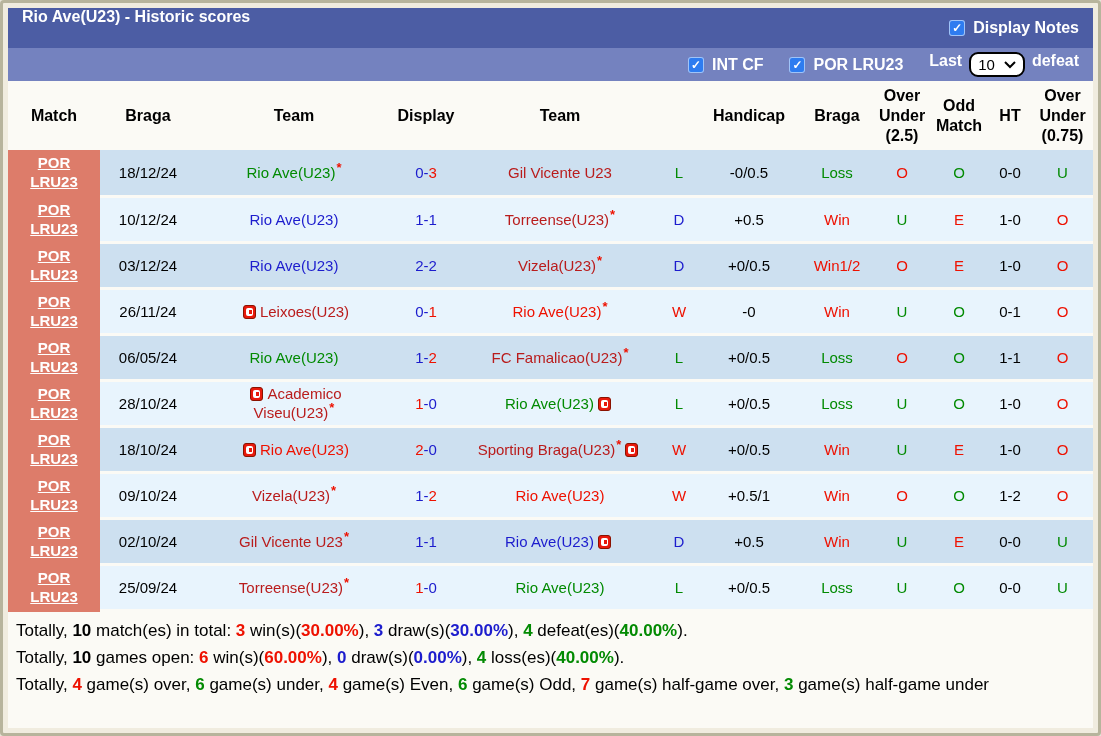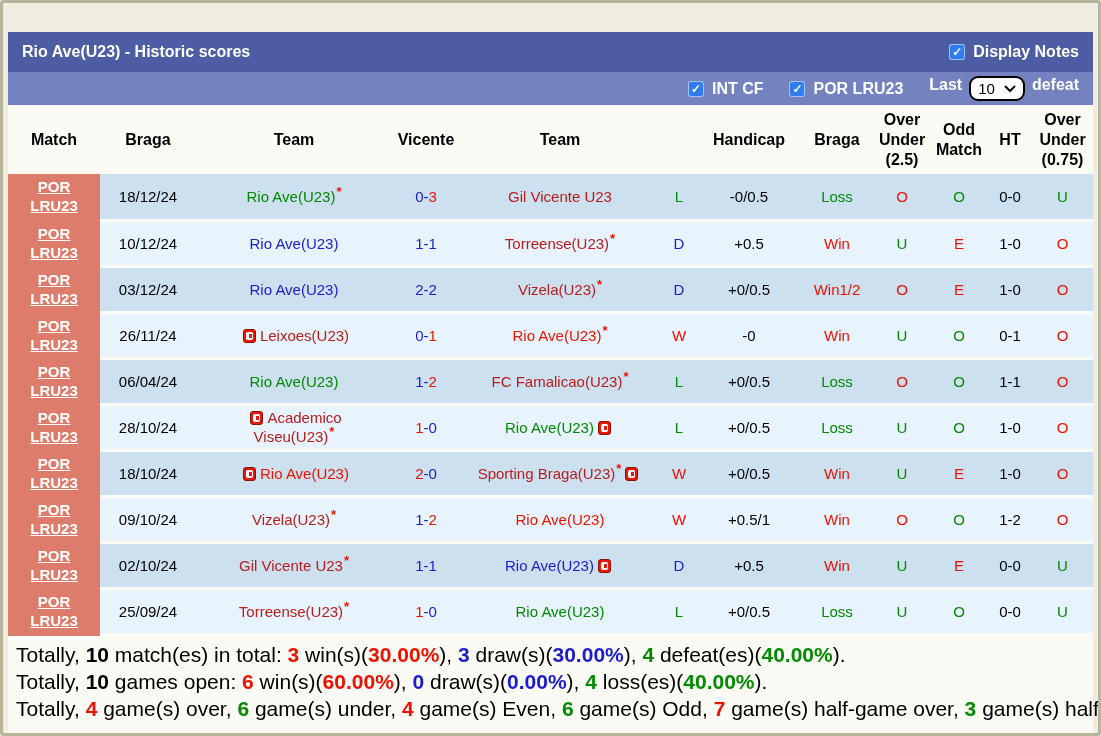--- a/index.html
+++ b/index.html
@@ -9,22 +9,22 @@
     --red:#ee1100; --blue:#1c1ccd; --green:#028a02;
     --checkbox-blue:#2e7cf0; --card-red:#e8190c;
   }
   *{box-sizing:border-box;}
   html,body{margin:0;padding:0;}
   body{font-family:"Liberation Sans", sans-serif; background:#e8e5d8;}
   .page{width:1101px;height:736px;border:3px solid var(--border);border-radius:4px;
         background:var(--page-bg);padding:5px;overflow:hidden;}
   .inner{width:1085px;height:720px;background:var(--content-bg);}
 
-  .titlebar{height:40px;background:var(--title-bar);display:flex;align-items:center;
-            justify-content:space-between;padding:0 14px;color:#fff;font-weight:bold;font-size:16px;margin-top:24px;}
+  .titlebar{height:40px;background:var(--title-bar);display:flex;
+            justify-content:space-between;padding:0 14px;color:#fff;font-weight:bold;font-size:16px;}
   .filterbar{height:33px;background:var(--filter-bar);display:flex;align-items:center;
              justify-content:flex-end;gap:26px;padding:0 14px;color:#fff;font-weight:bold;font-size:16px;}
   .chk-group{display:flex;align-items:center;gap:8px;cursor:pointer;}
   .cb{width:16px;height:16px;background:var(--checkbox-blue);border-radius:3px;color:#fff;
       font-size:12px;font-weight:bold;display:inline-flex;align-items:center;justify-content:center;
       box-shadow:0 0 0 1px rgba(255,255,255,.55) inset;}
   .lastgames{display:flex;align-items:flex-start;gap:7px;}
   .sel{display:inline-flex;align-items:center;gap:9px;background:#fff;border:2px solid #000;
        border-radius:9px;padding:2px 7px;color:#000;font-weight:normal;font-size:15px;cursor:pointer;}
 
@@ -40,21 +40,21 @@
            white-space:pre-line;border-bottom:3px solid var(--match-col);text-decoration:underline;}
   .t-red{color:var(--red);} .t-blue{color:var(--blue);} .t-green{color:var(--green);} .t-black{color:#b91c1c;}
   .tname{white-space:pre-line;margin-top:44px;}
   .star{font-size:13px;line-height:0;color:var(--red);font-weight:bold;vertical-align:super;margin-left:1px;}
   .redcard{display:inline-block;width:13px;height:14px;background:var(--card-red);
            border:1px solid #8a1200;border-radius:3px;position:relative;vertical-align:-2px;margin:0 4px;}
   .redcard::before{content:"";position:absolute;left:2px;right:2px;top:2px;bottom:2px;background:#fff;border-radius:2px;}
   .redcard::after{content:"";position:absolute;left:5px;top:4px;bottom:4px;width:3px;background:var(--card-red);}
 
   .footer{padding:5px 0 0 8px;}
-  .fline{font-size:21px;line-height:27px;color:#000;white-space:nowrap;}
+  .fline{font-size:17px;line-height:27px;color:#000;white-space:nowrap;}
 </style>
 </head>
 <body>
 
 <div class="page">
   <div class="inner">
 
     <div class="titlebar">
       <span>Rio Ave(U23) - Historic scores</span>
       <span class="chk-group">
@@ -97,21 +97,21 @@
         <col style="width:56px">
           <col style="width:58px">
           <col style="width:44px">
           <col style="width:61px">
       </colgroup>
       <thead>
         <tr>
           <th>Match</th>
           <th>Braga</th>
           <th>Team</th>
-          <th>Vicente</th>
+          <th>Display</th>
           <th>Team</th>
           <th></th>
           <th>Handicap</th>
           <th>Braga</th>
           <th>Over
 Under
 (2.5)</th>
           <th>Odd
 Match</th>
           <th>HT</th>
@@ -177,21 +177,21 @@
             <td>-0</td>
             <td><span class="t-red">Win</span></td>
             <td><span class="t-green">U</span></td>
             <td><span class="t-green">O</span></td>
             <td>0-1</td>
             <td><span class="t-red">O</span></td>
           </tr>
           <tr class="odd">
             <td class="match">POR
 LRU23</td>
-            <td>06/04/24</td>
+            <td>06/05/24</td>
             <td><span class="teamwrap"><span class="tname t-green">Rio Ave(U23)</span></span></td>
             <td><span><span class="t-blue">1</span><span class="t-blue">-</span><span class="t-red">2</span></span></td>
             <td><span class="teamwrap"><span class="tname t-black">FC Famalicao(U23)</span><sup class="star">*</sup></span></td>
             <td><span class="t-green">L</span></td>
             <td>+0/0.5</td>
             <td><span class="t-green">Loss</span></td>
             <td><span class="t-red">O</span></td>
             <td><span class="t-green">O</span></td>
             <td>1-1</td>
             <td><span class="t-red">O</span></td>

